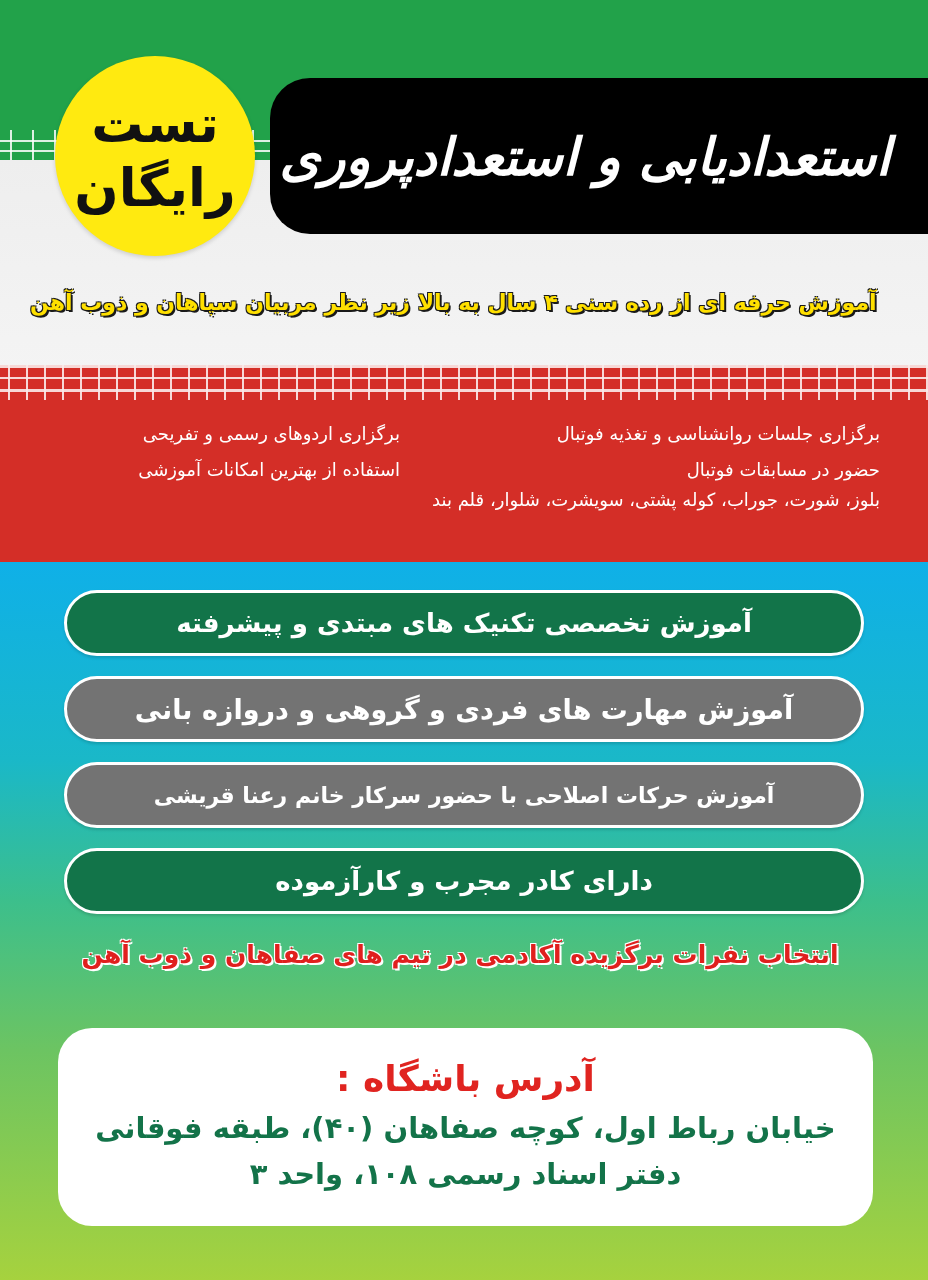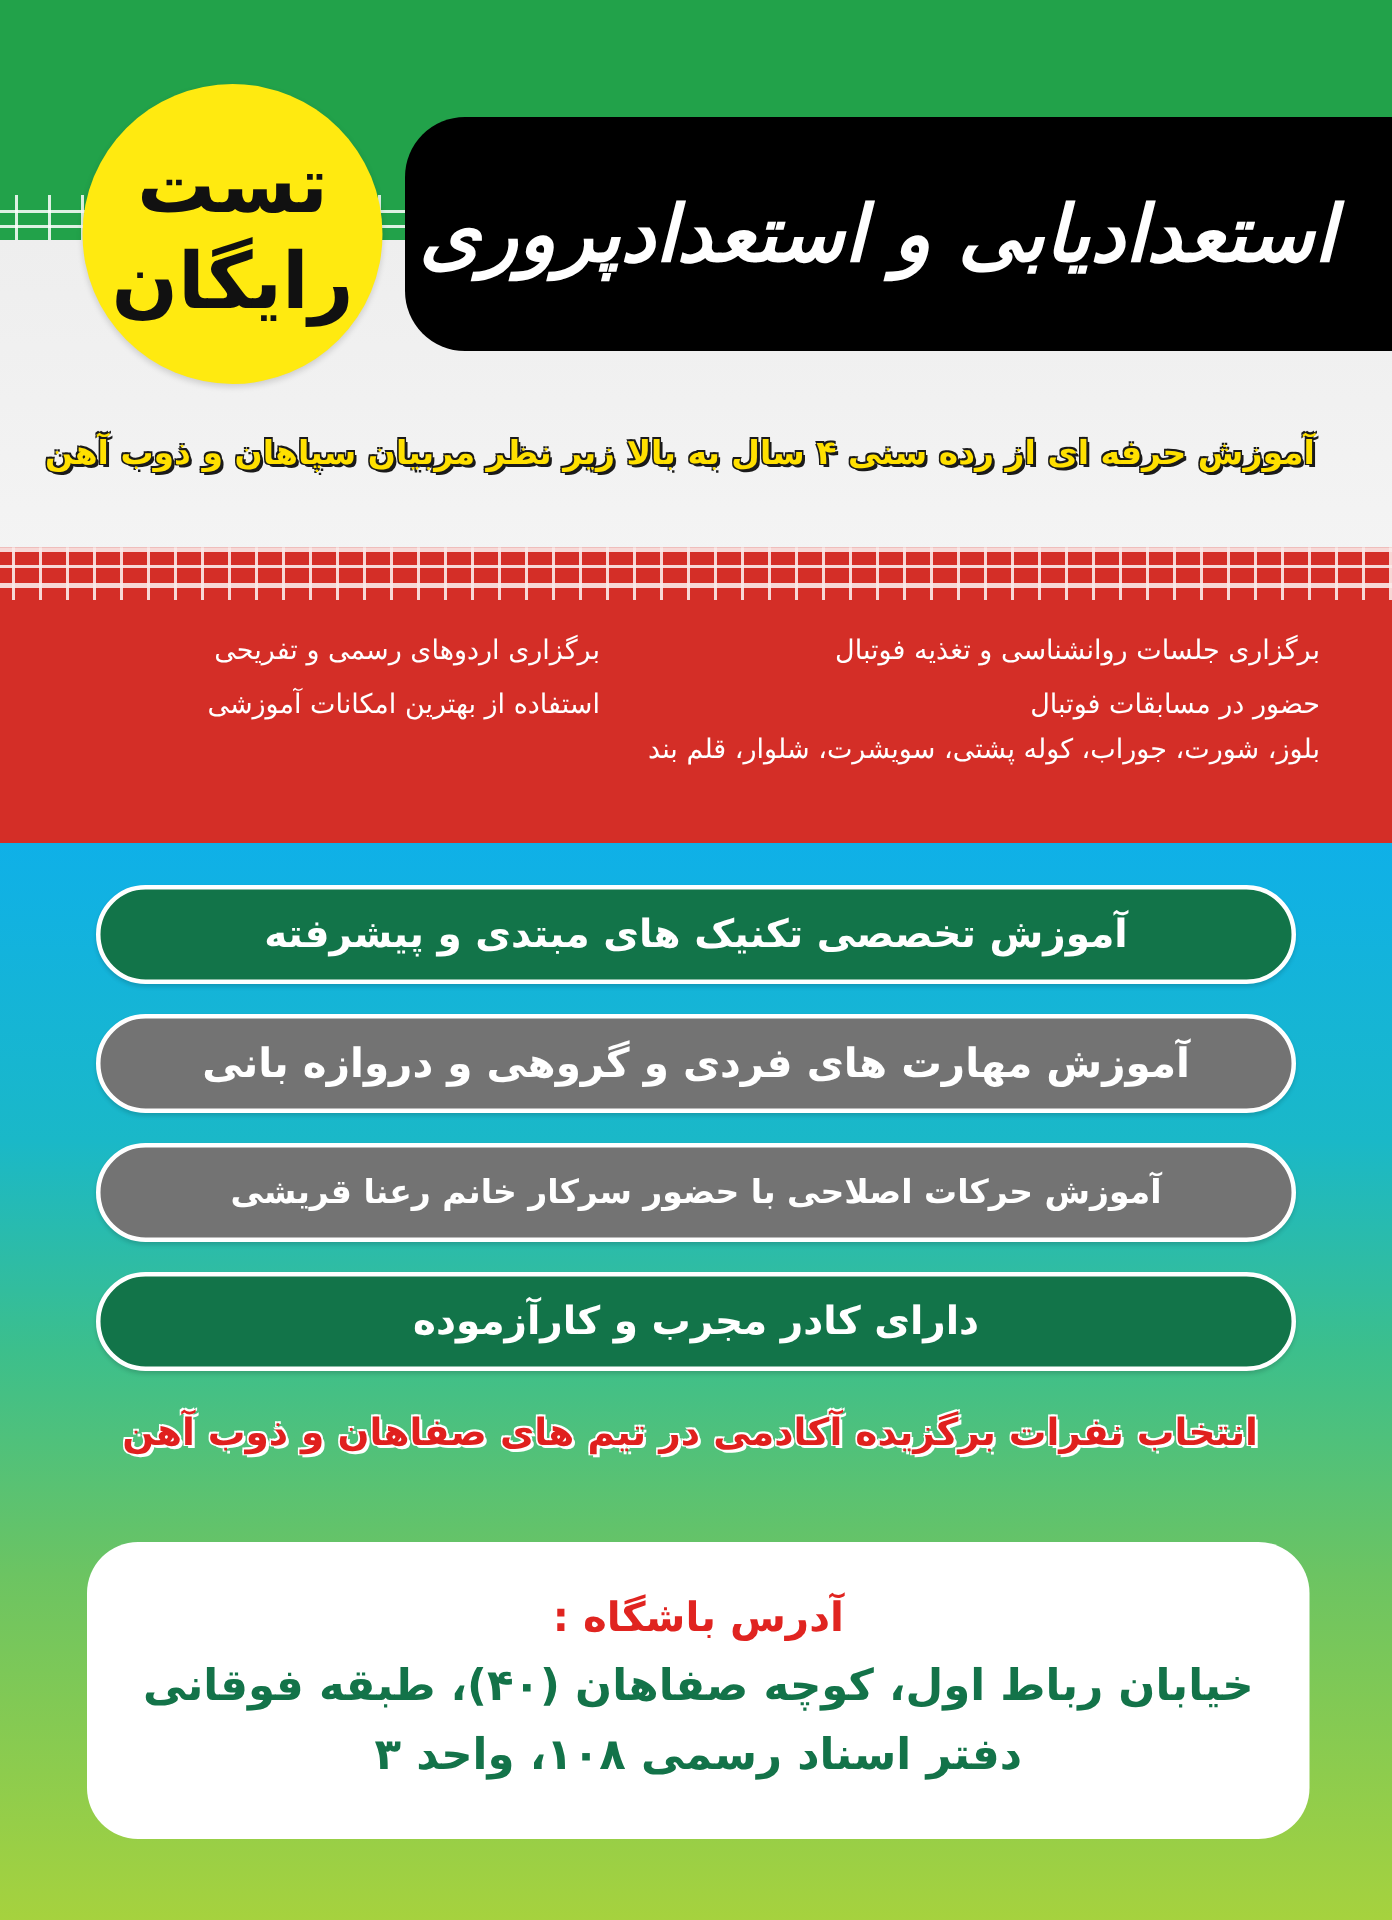--- a/index.html
+++ b/index.html
@@ -88,21 +88,21 @@
   .selection {
     position: absolute; left: 40px; top: 940px; width: 840px;
     text-align: center; font-weight: bold; font-size: 25px; color: #e0201e;
     text-shadow: 2px 2px 0 #fff, -1px -1px 0 #fff, 1px -1px 0 #fff, -1px 1px 0 #fff;
   }
   .address-box {
     position: absolute; left: 58px; top: 1028px; width: 815px; height: 198px;
     background: #fff; border-radius: 34px;
     display: flex; flex-direction: column; align-items: center; justify-content: center;
   }
-  .addr-title { color: #e02420; font-weight: bold; font-size: 27px; margin-bottom: 6px; }
+  .addr-title { color: #e02420; font-weight: bold; font-size: 36px; margin-bottom: 6px; }
   .addr-line { color: #137349; font-weight: bold; font-size: 29px; line-height: 46px; }
 </style>
 </head>
 <body>
 
 <div class="green-top"></div>
 <div class="green-pattern"></div>
 <div class="white-band"></div>
 <div class="red-band"></div>
 <div class="red-pattern"></div>

